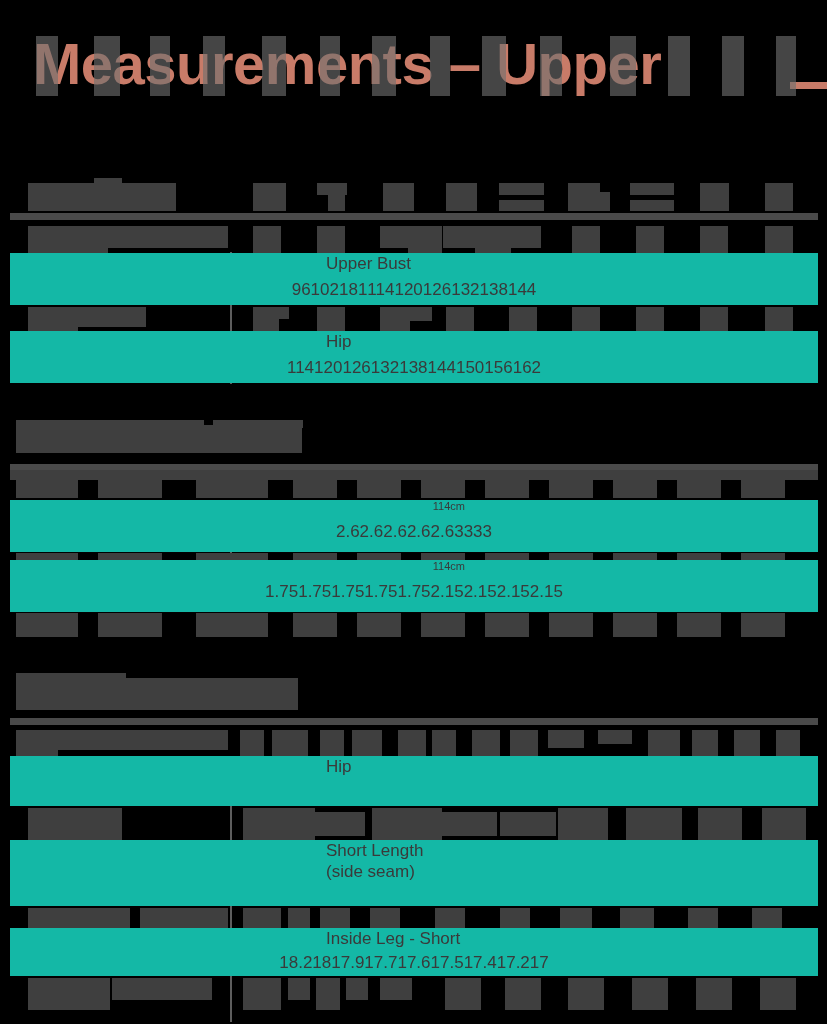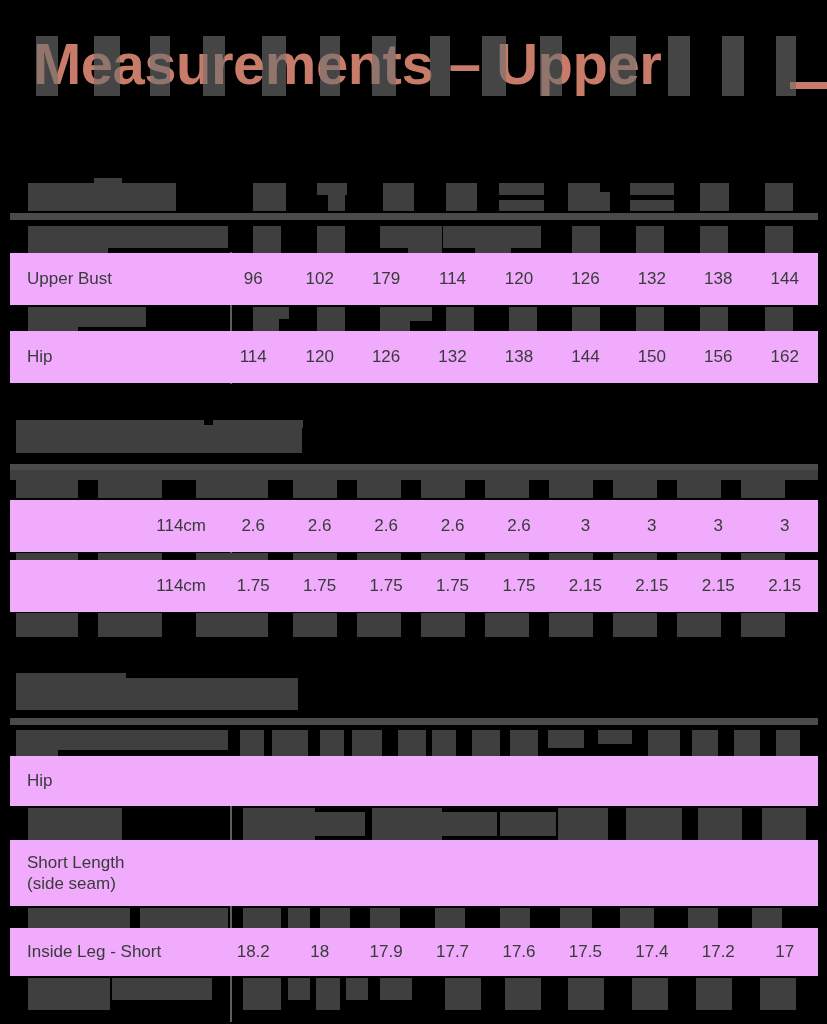--- a/index.html
+++ b/index.html
@@ -64,44 +64,46 @@
     width: 2px;
     background: #5d5d5d;
     left: 230px;
   }
 
   
   .row {
     position: absolute;
     left: 10px;
     width: 808px;
-    background: #f0abfc;
+    background: #14b8a6;
     display: flex;
     align-items: center;
+    flex-direction: column;
   }
   .row .label {
     width: 210px;
     padding-left: 17px;
     box-sizing: border-box;
     color: #3a3a3a;
     font-size: 17px;
     line-height: 1.25;
     white-space: pre-line;
   }
   .row .sublabel {
     width: 130px;
     text-align: right;
     padding-right: 14px;
     box-sizing: border-box;
     color: #3a3a3a;
-    font-size: 17px;
+    font-size: 11px;
   }
   .row .cells {
     flex: 1;
     display: flex;
+    align-items: center;
   }
   .row .cell {
     flex: 1;
     text-align: center;
     color: #3a3a3a;
     font-size: 17px;
   }
   .row.indent .label { width: 80px; }
 
   
@@ -159,21 +161,21 @@
 <div class="blk" style="left:700px; top:226px; width:28px; height:32px;"></div>
 <div class="blk" style="left:765px; top:226px; width:28px; height:32px;"></div>
 
 <div class="vdiv" style="top:252px; height:132px;"></div>
 
 <div class="row" style="top:253px; height:52px;">
   <div class="label">Upper Bust</div>
   <div class="cells">
     <div class="cell">96</div>
     <div class="cell">102</div>
-    <div class="cell">179</div>
+    <div class="cell">181</div>
     <div class="cell">114</div>
     <div class="cell">120</div>
     <div class="cell">126</div>
     <div class="cell">132</div>
     <div class="cell">138</div>
     <div class="cell">144</div>
   </div>
 </div>
 
 <div class="blk" style="left:28px;  top:307px; width:50px; height:26px;"></div>

